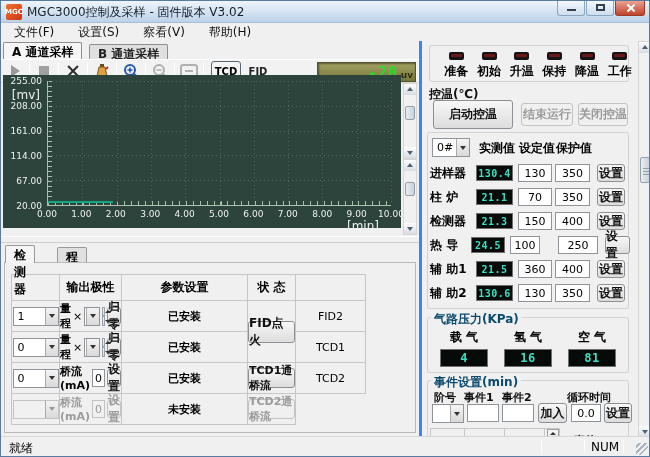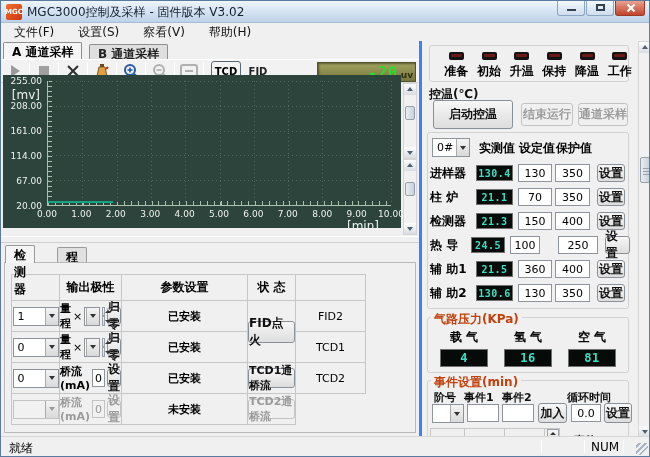--- a/index.html
+++ b/index.html
@@ -133,21 +133,21 @@
   .spin b.up::after{top:2px; border-left:3px solid transparent; border-right:3px solid transparent; border-bottom:3px solid #333;}
   .spin b.dn::after{top:3px; border-left:3px solid transparent; border-right:3px solid transparent; border-top:3px solid #333;}
   .lcd{background:#060a08; border:1px solid #6f6f6f; color:var(--lcd-cyan);
     font-family:"DejaVu Sans Mono",monospace; font-weight:bold; display:flex; align-items:center;
     justify-content:center; font-size:11px; letter-spacing:0.5px;}
 
   
   .rpanel{position:absolute; left:418px; top:40px; width:218px; bottom:20px; background:var(--bg);
     border-left:3px solid #3b82f6; overflow:hidden;padding-left:20px;}
   .grp{position:absolute; border:1px solid #d2d2d2; border-radius:3px;}
-  .grp-title{position:absolute; font-weight:bold; color:#c2410c; background:var(--bg); padding:0 3px;}
+  .grp-title{position:absolute; font-weight:bold; color:#0c4a6e; background:var(--bg); padding:0 3px;}
   .ledrow{position:absolute; left:10px; top:6px; width:196px; display:flex;}
   .led-item{flex:1; display:flex; flex-direction:column; align-items:center;}
   .led{width:15px; height:8px; background:#141414; border-radius:2px; position:relative; margin-bottom:3px;}
   .led::after{content:""; position:absolute; left:2px; top:2px; right:2px; bottom:3px; background:var(--led-off); border-radius:1px;}
   .led-item span{font-weight:bold; font-size:12px;}
   .lbl{position:absolute; font-weight:bold; color:#111;}
   .trow{position:absolute; display:flex; align-items:center;}
   .thead-lbl{font-weight:bold; text-align:center;}
 
   
@@ -436,21 +436,21 @@
           <div class="led-item">
             <div class="led"></div>
             <span>工作</span>
           </div>
         </div>
     </div>
 
     <div class="lbl" style="left:7px; top:45px;">控温(℃)</div>
     <div class="btn cn" style="position:absolute; left:11px; top:59px; width:80px; height:29px;">启动控温</div>
     <div class="btn cn disabled" style="position:absolute; left:99px; top:62px; width:52px; height:23px;">结束运行</div>
-    <div class="btn cn disabled" style="position:absolute; left:156px; top:62px; width:50px; height:23px;">通道采样</div>
+    <div class="btn cn disabled" style="position:absolute; left:156px; top:62px; width:50px; height:23px;">关闭控温</div>
 
     <div class="grp" style="left:5px; top:91px; width:202px; height:177px;"></div>
     <div class="sel" style="position:absolute; left:10px; top:97px; width:38px;">
         <span>0#</span>
         <span class="arr"></span>
       </div>
     <div class="thead-lbl" style="position:absolute; left:55px; top:99px; width:40px;">实测值</div>
     <div class="thead-lbl" style="position:absolute; left:96px; top:99px; width:38px;">设定值</div>
     <div class="thead-lbl" style="position:absolute; left:133px; top:99px; width:38px;">保护值</div>
     <div id="temp-rows">

